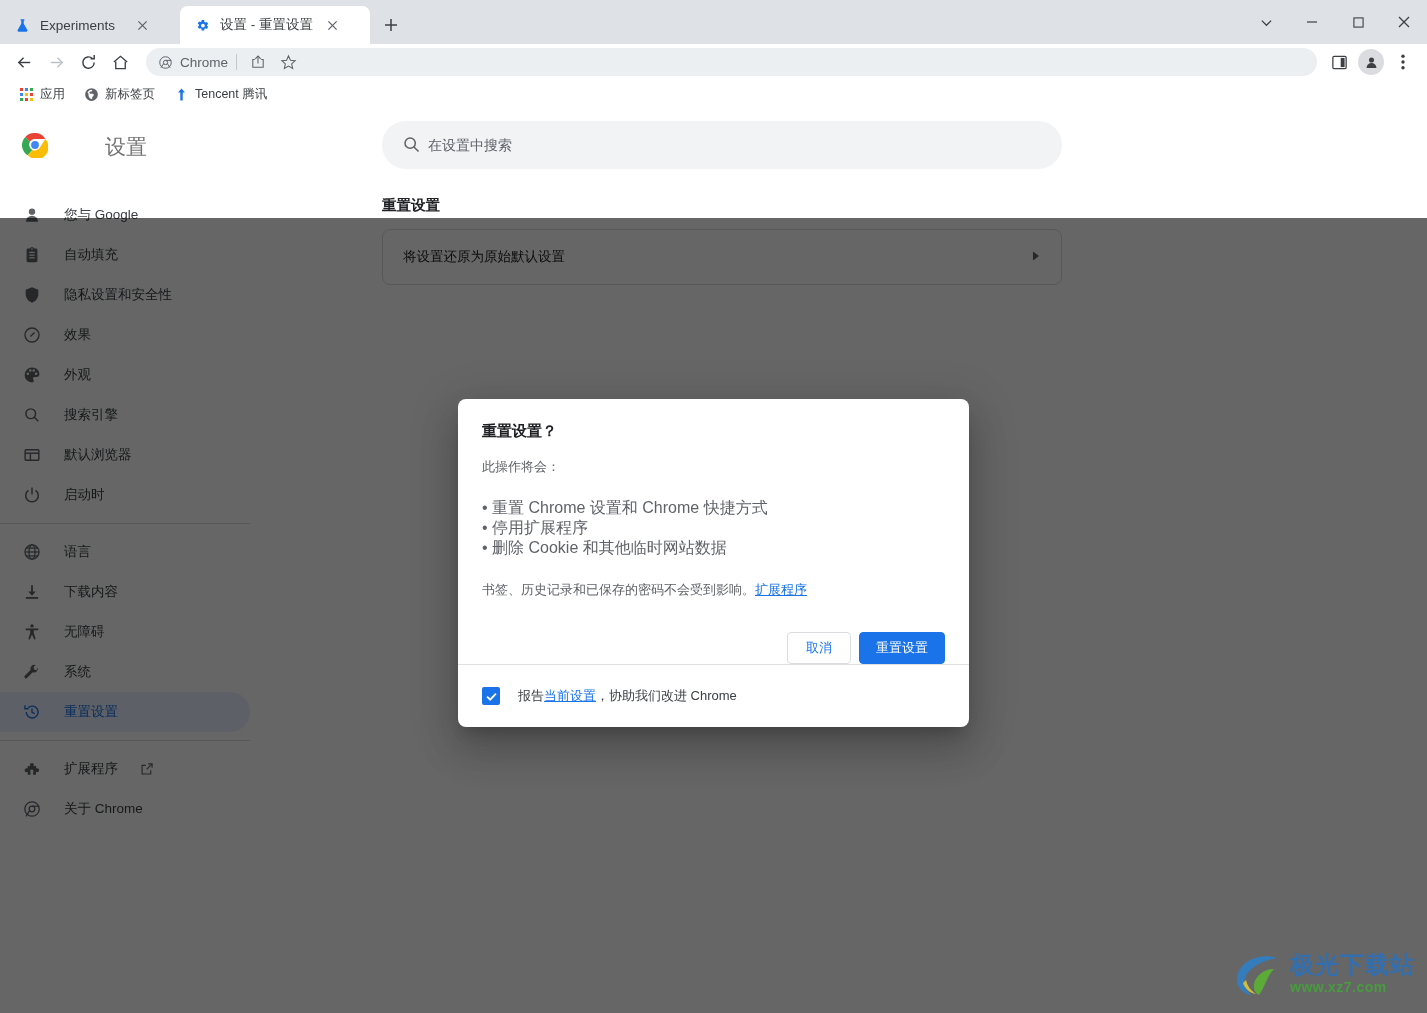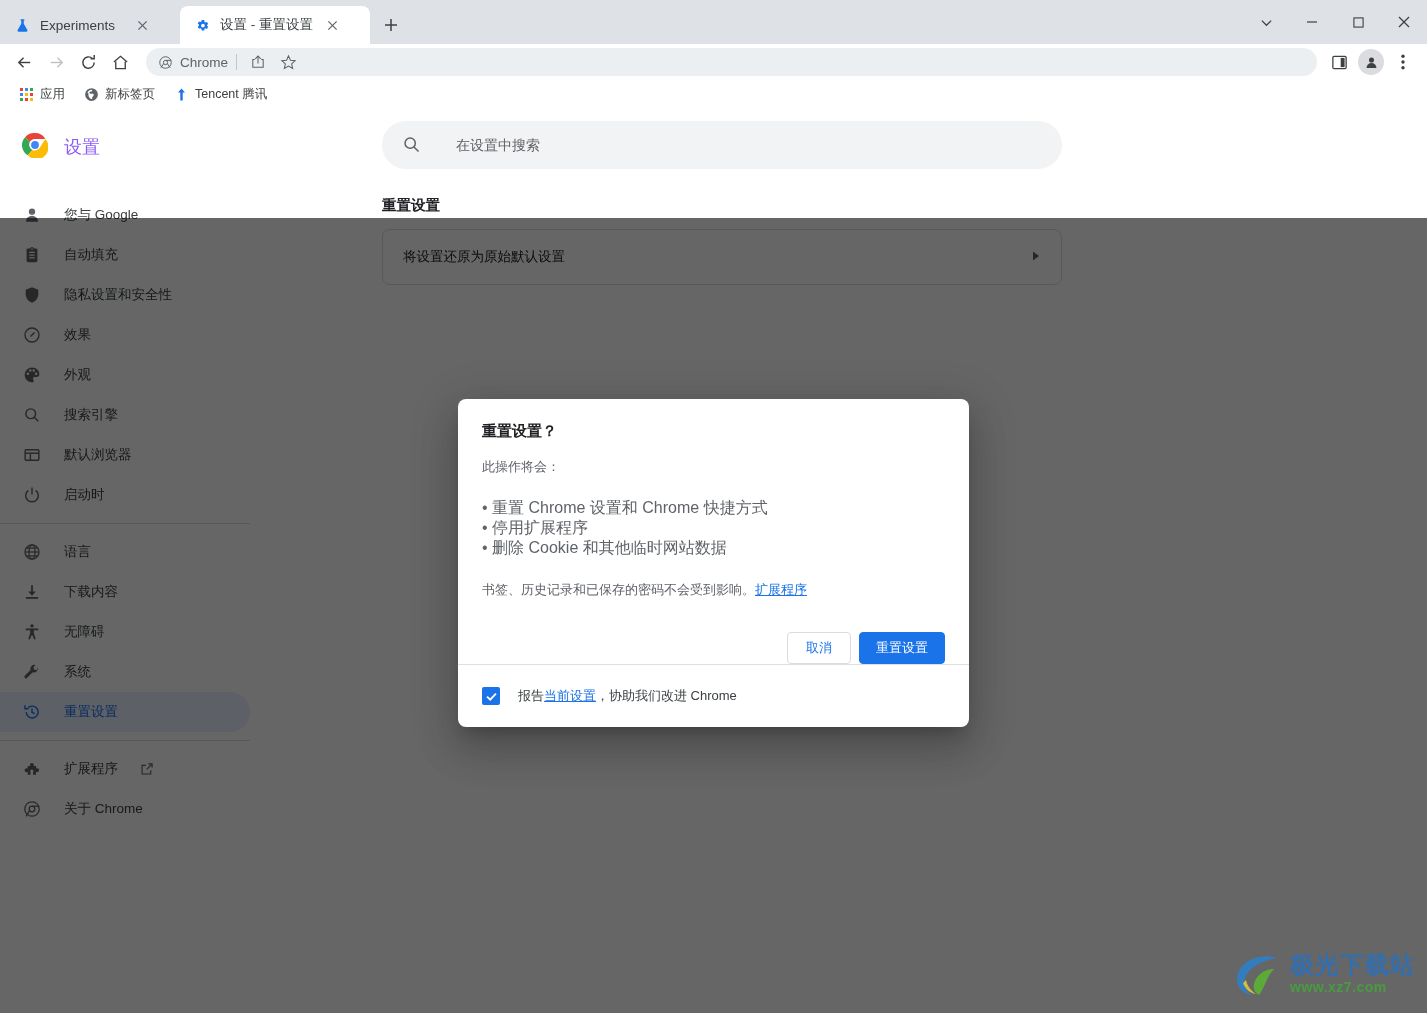--- a/index.html
+++ b/index.html
@@ -106,21 +106,21 @@
     background: #fff; overflow: hidden;
   }
   #sidebar {
     position: absolute; left: 0; top: 0; width: 278px; height: 904px;
     background: #fff; padding-top: 10px;
   }
   #settings-brand {
     display: flex; align-items: center; gap: 16px; height: 56px;
     padding-left: 22px;
   }
-  #settings-brand-title { font-size: 18px; color: #8b5cf6; }
+  #settings-brand-title { font-size: 21px; color: #737373; margin-left: 41px; }
   #menu { margin-top: 20px; }
   .menu-item {
     display: flex; align-items: center; height: 40px; gap: 22px;
     padding-left: 22px; margin-right: 28px;
     border-radius: 0 20px 20px 0; color: #3c4043;
   }
   .menu-item .mi-ico {
     width: 20px; height: 20px; flex: 0 0 20px;
     display: flex; align-items: center; justify-content: center; color: #5f6368;
   }
@@ -133,21 +133,21 @@
   .mi-external { width: 16px; height: 16px; color: #5f6368; display:flex; align-items:center; }
 
   
   #main {
     position: absolute; left: 278px; top: 0; width: 1149px; height: 904px;
     background: #fff;
   }
   #searchbox {
     position: absolute; left: 104px; top: 12px; width: 680px; height: 48px;
     background: #f1f3f4; border-radius: 24px;
-    display: flex; align-items: center; gap: 34px; padding-left: 20px;
+    display: flex; align-items: center; gap: 6px; padding-left: 20px;
   }
   #search-icon { width: 20px; height: 20px; color: #5f6368; flex:0 0 20px; display:flex; }
   #search-input {
     flex: 1 1 auto; border: 0; background: transparent; outline: none;
     font-size: 14px; color: #202124;
     font-family: "Liberation Sans", "DejaVu Sans", sans-serif;
   }
   #search-input::placeholder { color: #5f6368; }
   #section-title {
     position: absolute; left: 104px; top: 87px;

